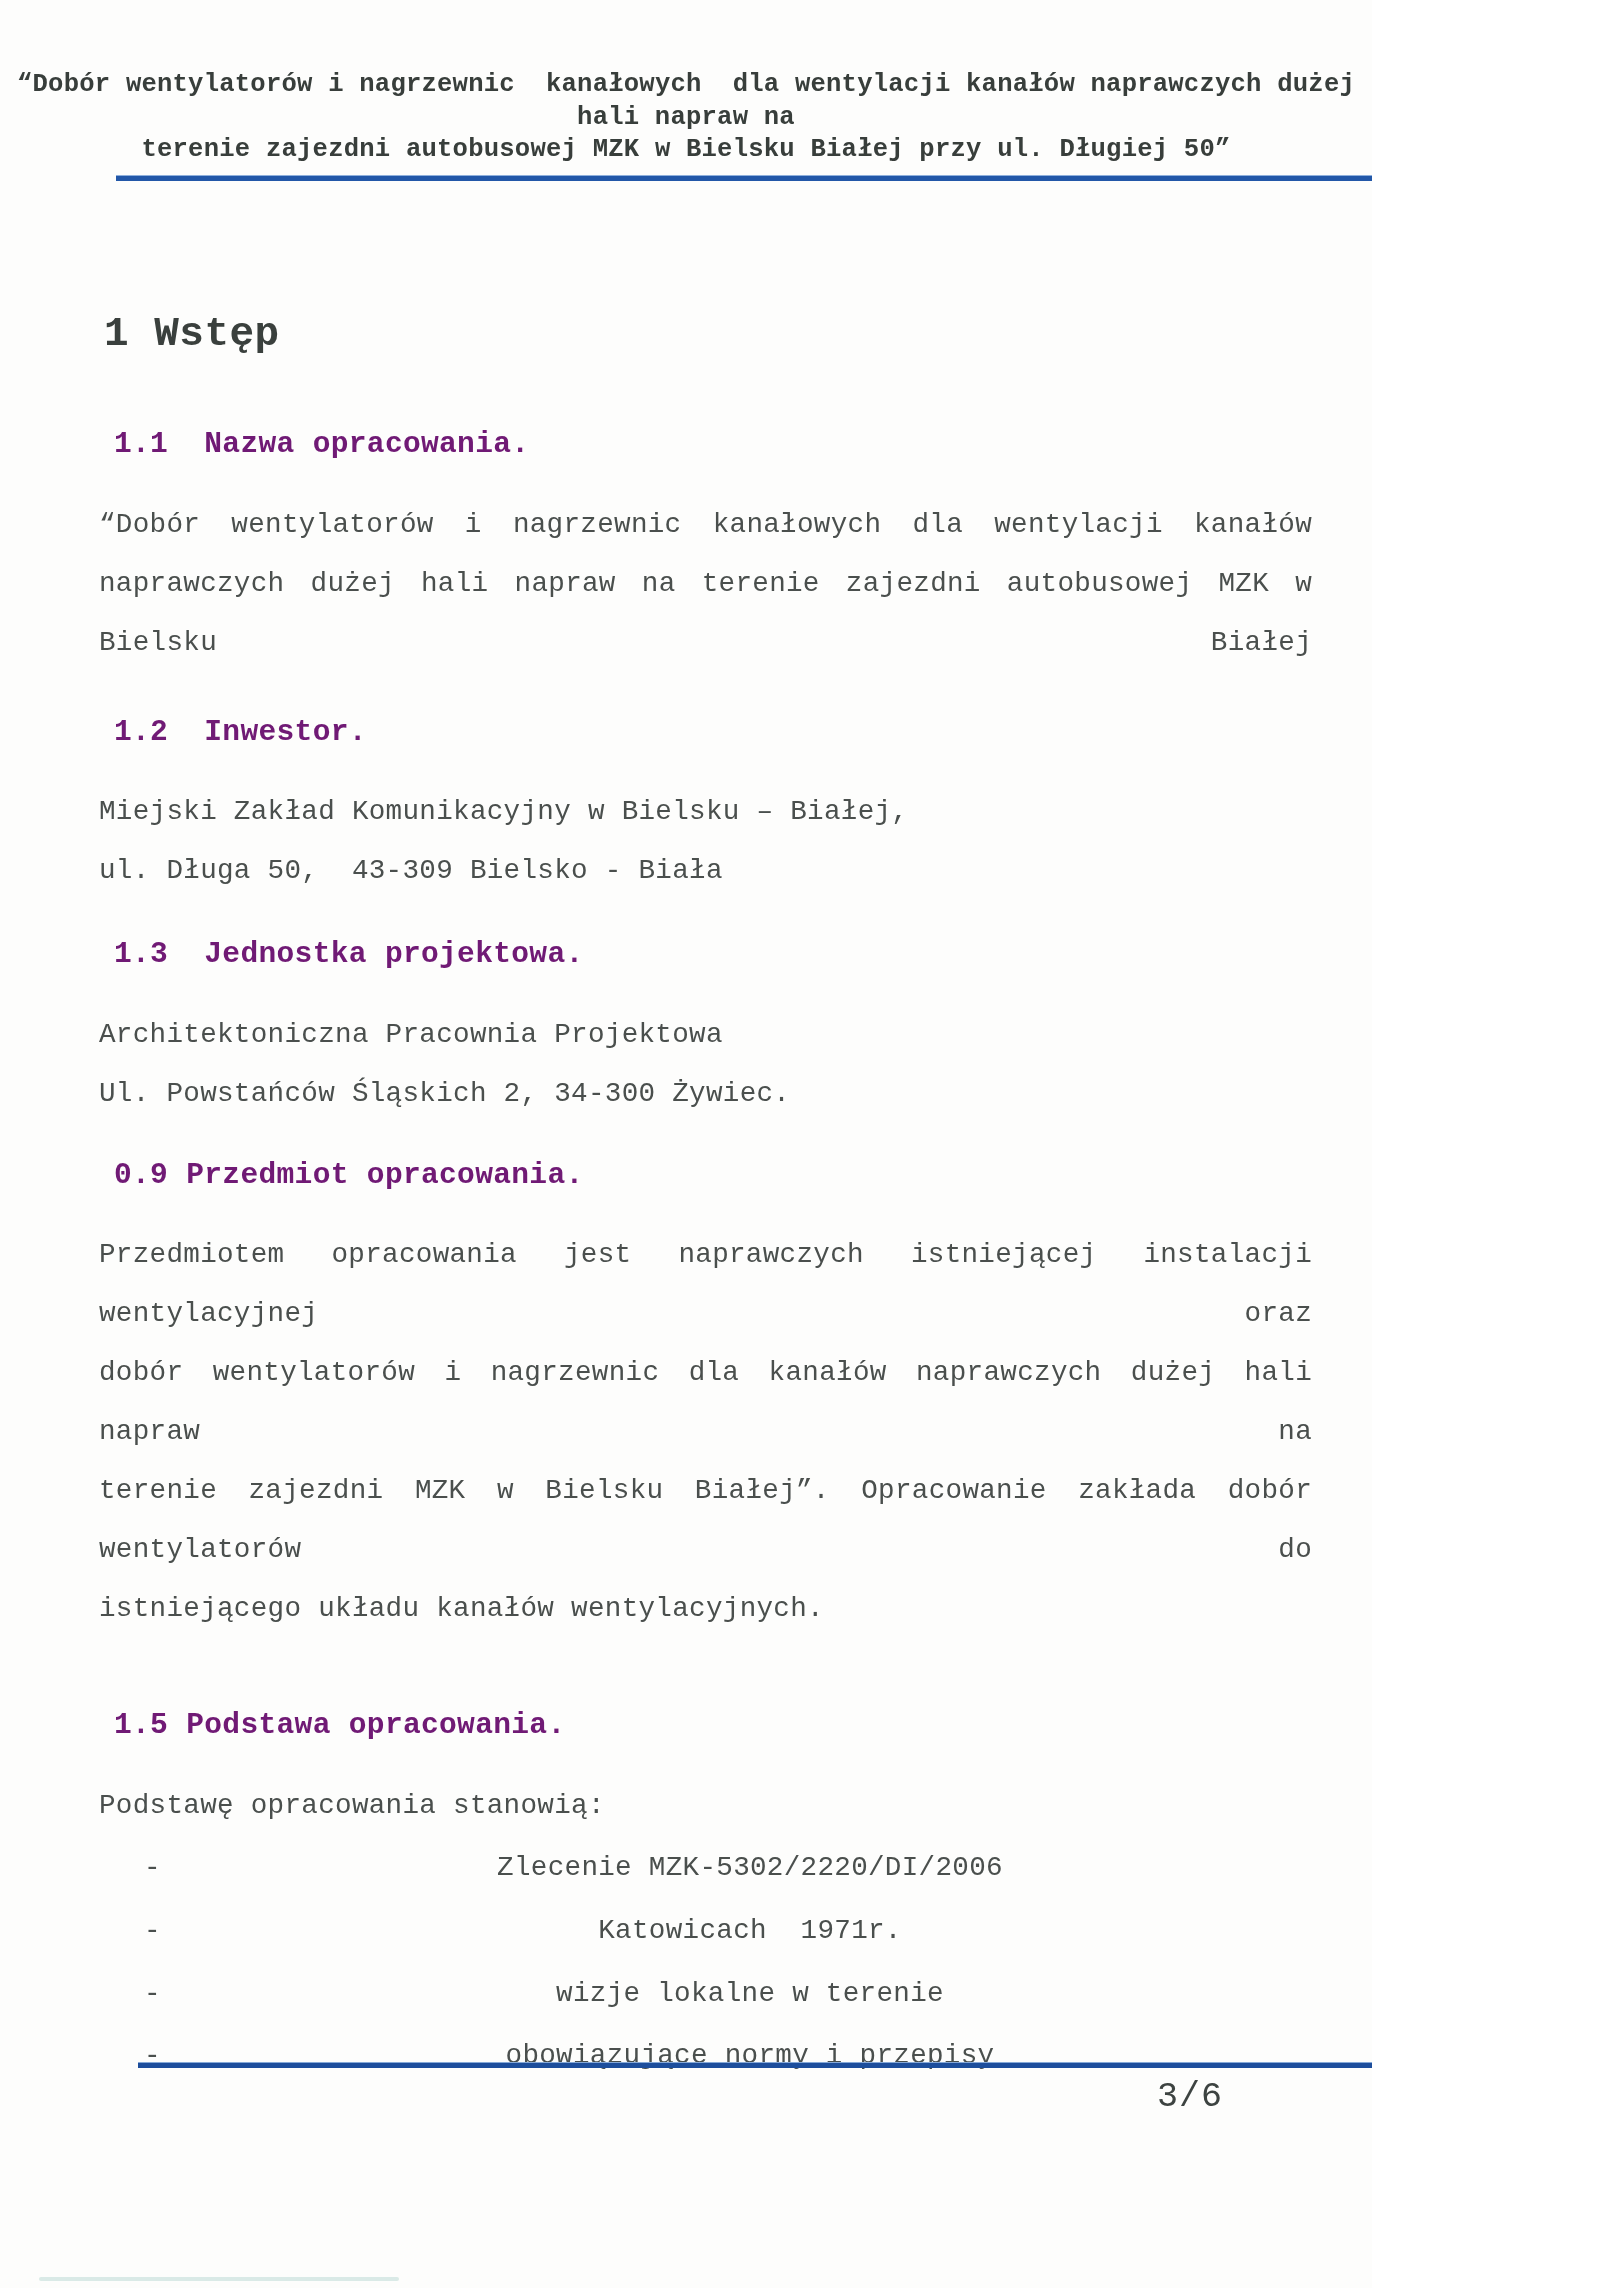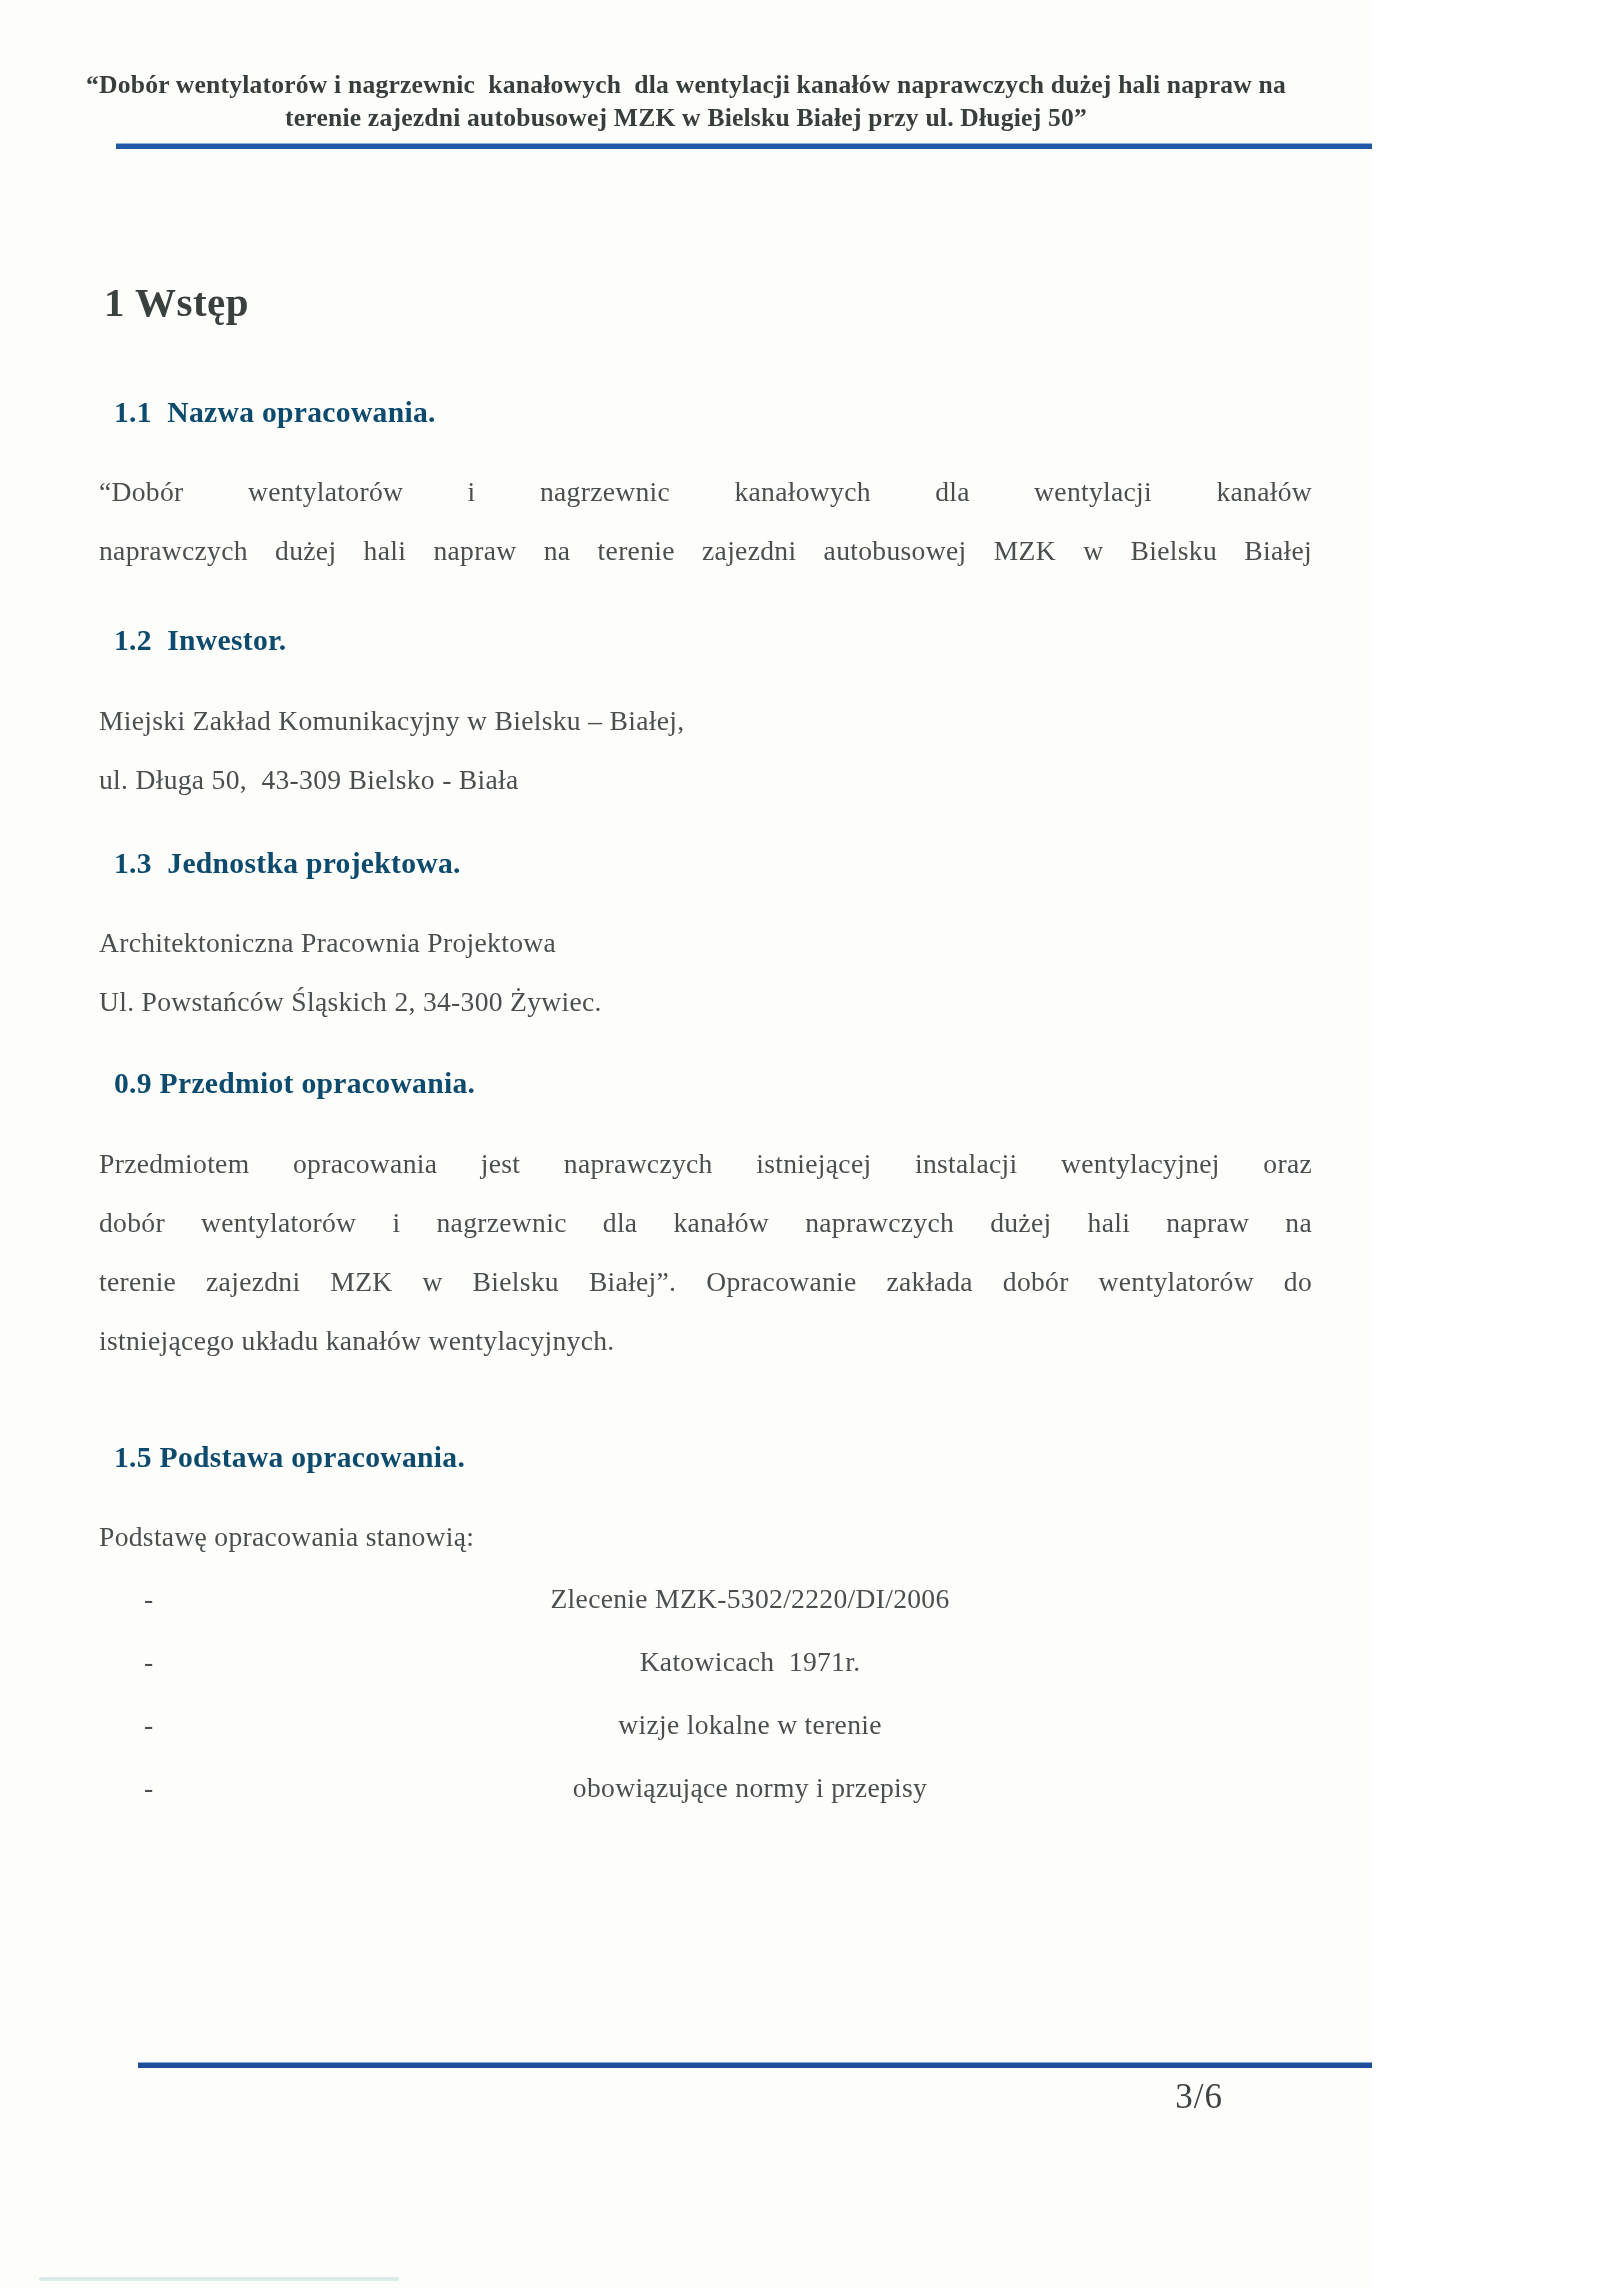--- a/index.html
+++ b/index.html
@@ -1,21 +1,21 @@
 <!DOCTYPE html>
 <html lang="pl"><head>
 <meta charset="utf-8">
 <style>
   html, body { margin: 0; padding: 0; background: #ffffff; }
   .page {
     position: relative;
     width: 1372px;
     height: 2288px;
     background: #fdfdfc;
-    font-family: Liberation Serif, serif;
+    font-family: Liberation Mono, monospace;
     color: #464b49;
     overflow: hidden;
   }
 
   
   .doc-header {
     padding-top: 69px;
     text-align: center;
   }
   .doc-header .hline {
@@ -46,21 +46,21 @@
     font-weight: bold;
     line-height: 47px;
     color: #3a403d;
     letter-spacing: 0.5px;
   }
   .sec-heading {
     margin-left: 54px;
     font-size: 29.6px;
     font-weight: bold;
     line-height: 37px;
-    color: #0c4a6e;
+    color: #701a75;
     letter-spacing: 0.3px;
     white-space: pre-wrap;
   }
   .mt-h11 { margin-top: 68px; }
   .mt-h12 { margin-top: 42px; }
   .mt-h13 { margin-top: 36px; }
   .mt-h14 { margin-top: 34px; }
   .mt-h15 { margin-top: 69px; }
 
   .para { margin-top: 31.5px; }

